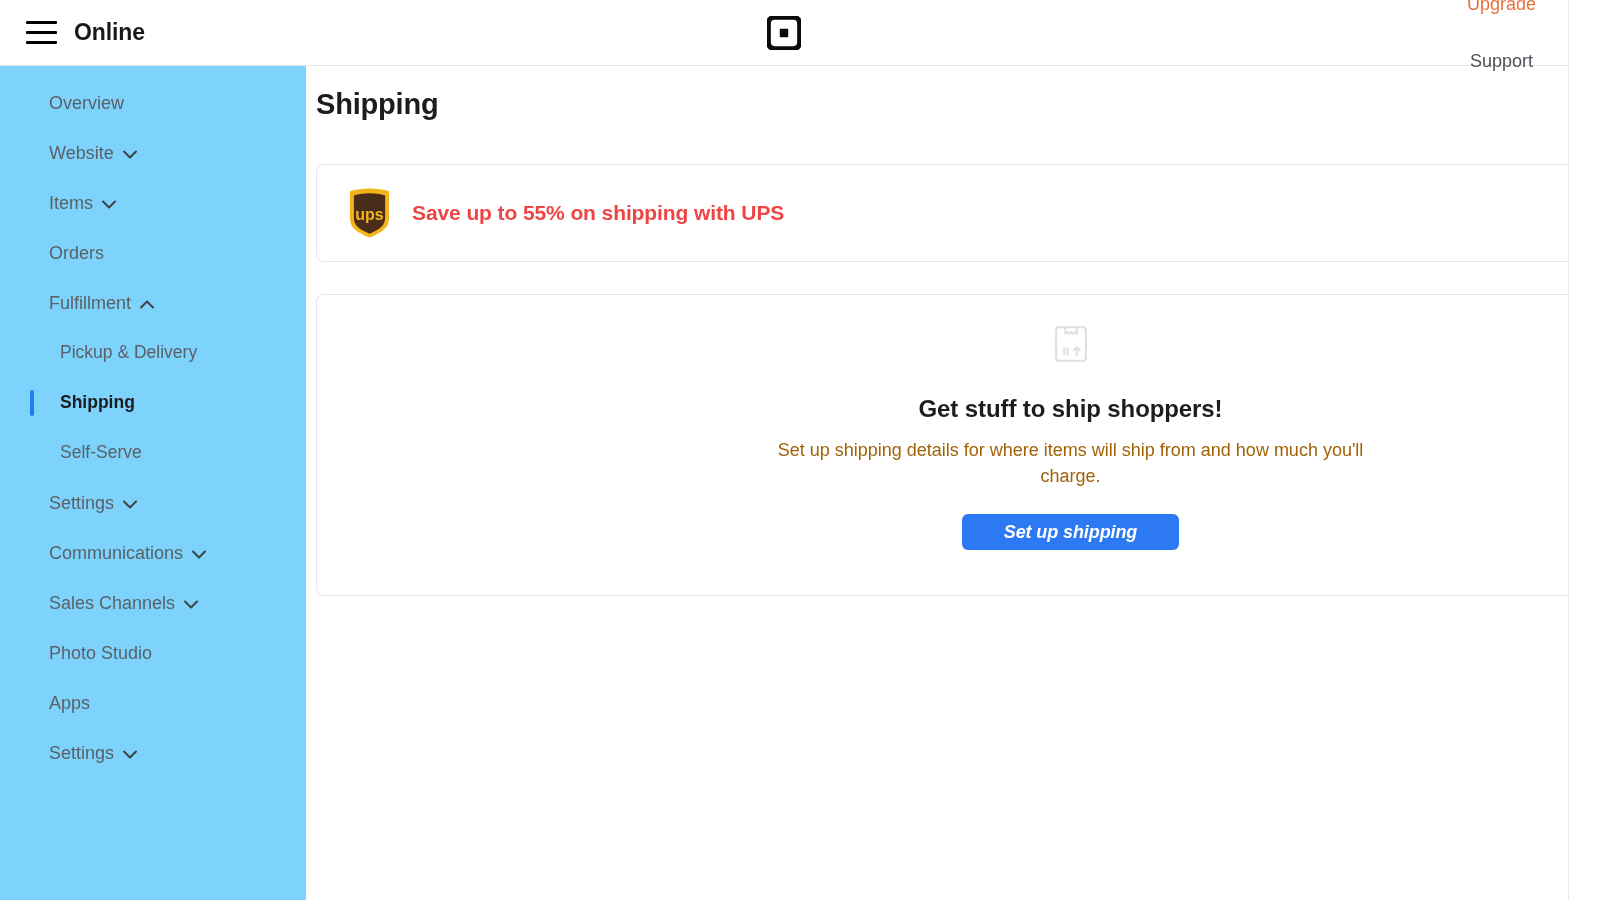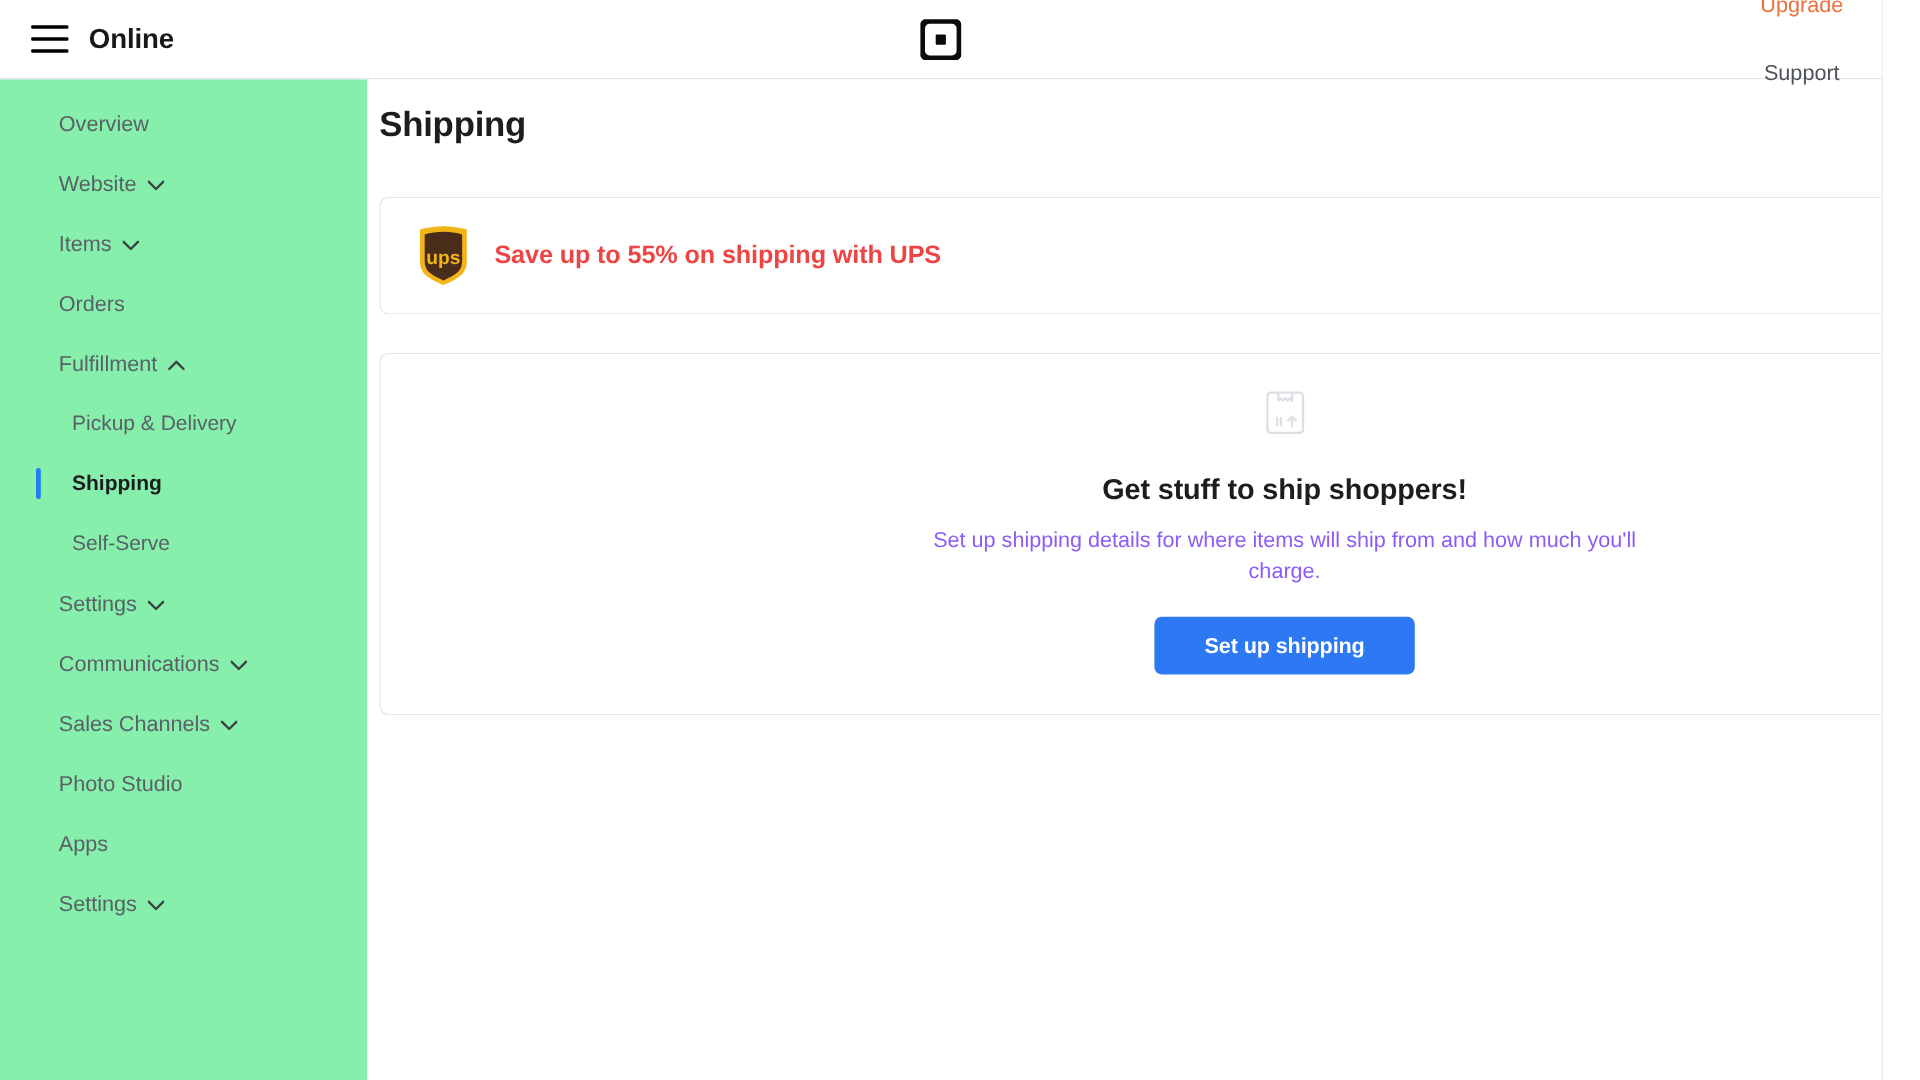--- a/index.html
+++ b/index.html
@@ -120,21 +120,21 @@
     display: flex;
     width: 1568px;
     height: 834px;
   }
 
   
   .sidebar {
     width: 306px;
     flex: 0 0 306px;
     padding-top: 20px;
-    background: #86efac;
+    background: #7dd3fc;
   }
 
   .nav-item {
     position: relative;
     display: flex;
     align-items: center;
     gap: 9px;
     height: 34px;
     padding-left: 49px;
     margin-bottom: 16px;
@@ -241,37 +241,38 @@
     font-size: 24px;
     font-weight: 700;
     color: #1b1d1f;
     letter-spacing: -0.1px;
     margin-bottom: 14px;
   }
 
   .empty-desc {
     font-size: 18px;
     line-height: 1.45;
-    color: #8b5cf6;
+    color: #a16207;
     max-width: 600px;
     margin-bottom: 25px;
   }
 
   .primary-btn {
     background: #2d79f3;
     color: #ffffff;
     border: none;
     border-radius: 6px;
     font-family: "Liberation Sans", sans-serif;
     font-size: 18px;
     font-weight: 700;
     padding: 0 42px;
-    height: 48px;
+    height: 36px;
     cursor: pointer;
     letter-spacing: -0.1px;
+    font-style: italic;
   }
 </style>
 </head>
 <body>
 
 <div class="app">
 
   <div class="header">
 
     <div class="header-left">

